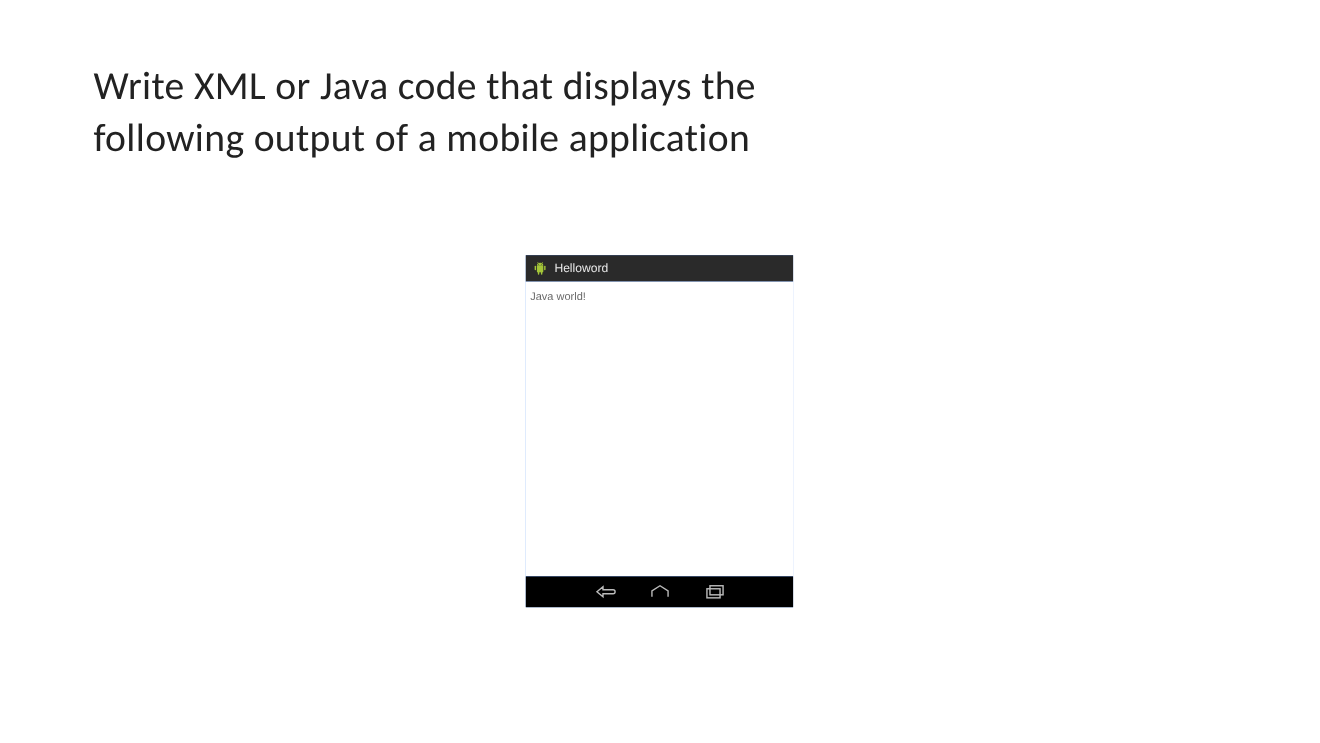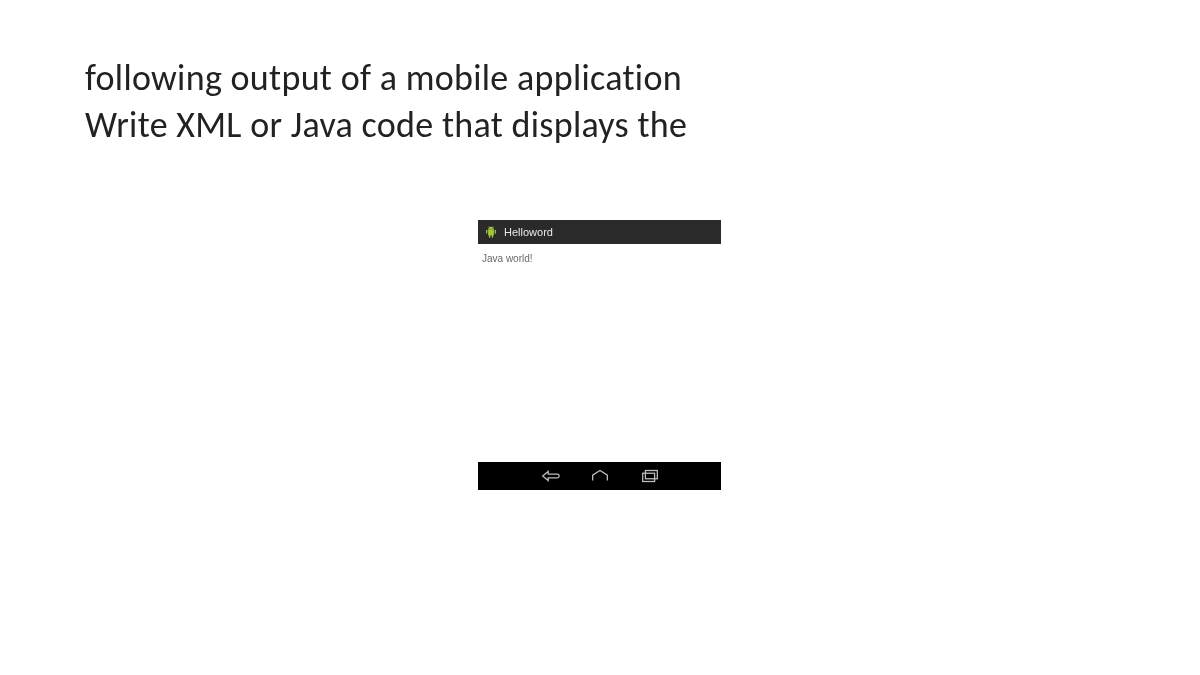--- a/index.html
+++ b/index.html
@@ -19,24 +19,24 @@
       top: 55px;
       left: 85px;
       font-size: 36px;
       font-weight: 300;
       color: #222;
       line-height: 1.3;
       letter-spacing: 0.3px;
     }
     .device-frame {
       position: absolute;
-      top: 220px;
+      top: 232px;
       left: 478px;
       width: 243px;
-      height: 270px;
+      height: 320px;
       background: #3b82f6;
       display: flex;
       flex-direction: column;
     }
     .action-bar {
       height: 24px;
       background: #2a2a2a;
       display: flex;
       align-items: center;
       padding-left: 6px;
@@ -86,22 +86,22 @@
     .nav-btn svg {
       stroke: #bbb;
       fill: none;
       stroke-width: 1.4;
     }
   </style>
 </head>
 <body>
 
 <div class="question-text">
+  <div>Write XML or Java code that displays the</div>
   <div>following output of a mobile application</div>
-  <div>Write XML or Java code that displays the</div>
 </div>
 
 <div class="device-frame">
   <div class="action-bar">
     <span class="app-icon">
       <svg viewBox="0 0 24 24">
         <g fill="#a4c639">
           <rect x="7" y="8" width="10" height="10" rx="1"></rect>
           <path d="M7 8 a5 5 0 0 1 10 0 z"></path>
           <rect x="3.5" y="8" width="2.2" height="7" rx="1.1"></rect>

